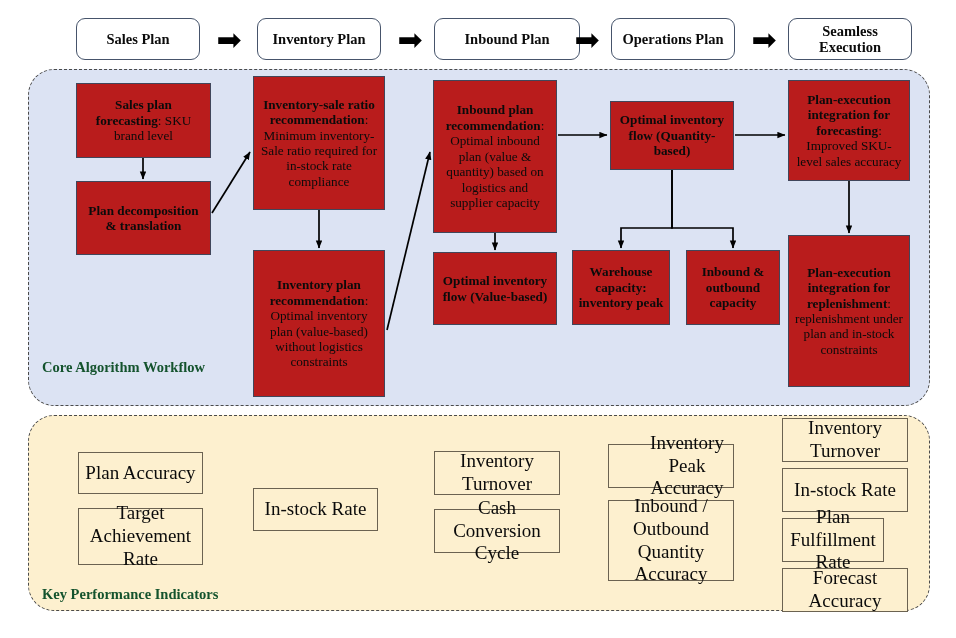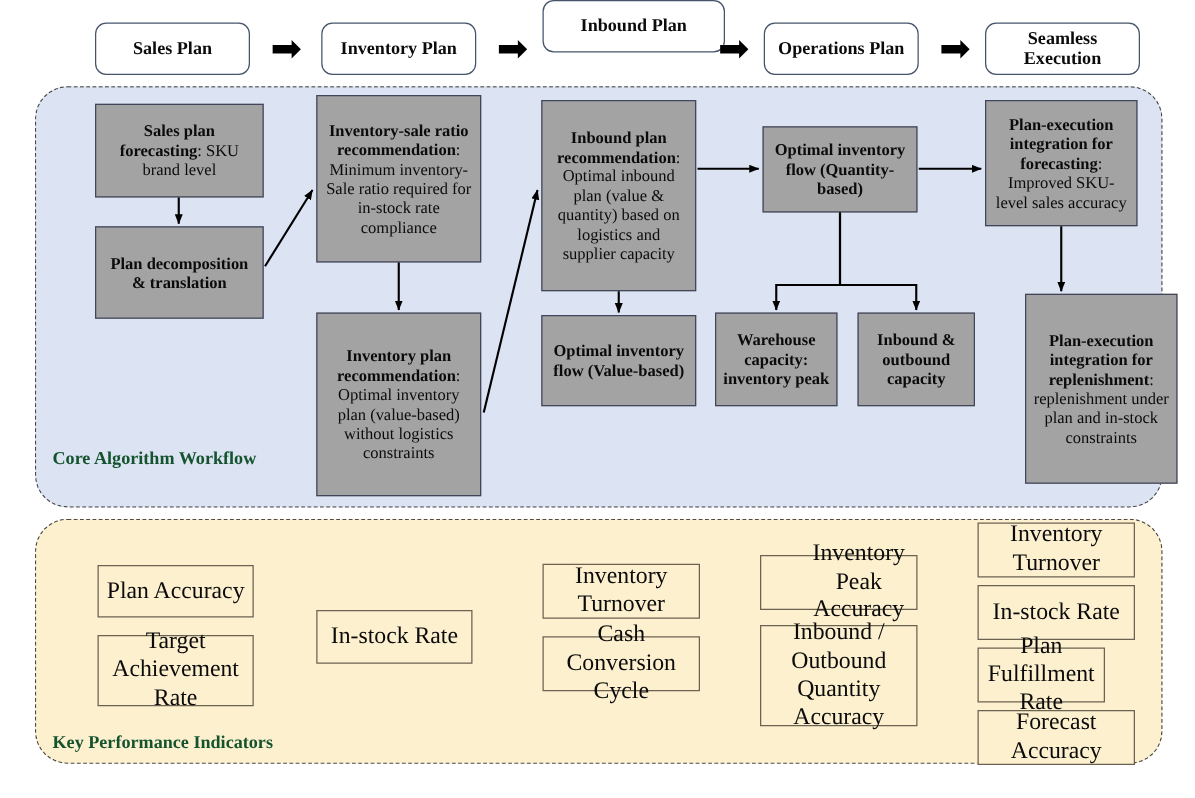--- a/index.html
+++ b/index.html
@@ -31,21 +31,21 @@
   .panel-core{background:#dce3f3;}
   .panel-kpi{background:#fdf0cf;}
   .panel-label{
     position:absolute;font-weight:bold;font-size:14.5px;color:#14532d;
     white-space:nowrap;
   }
 
   
   .node{
     position:absolute;box-sizing:border-box;
-    background:#a3a3a3;border:1.6px solid #41465a;
+    background:#b91c1c;border:1.6px solid #41465a;
     display:flex;align-items:center;justify-content:center;
     text-align:center;font-size:13.2px;line-height:1.17;
     padding:3px 5px;
   }
   .node .t{display:block;}
   .node b{font-weight:bold;}
 
   
   .kpi{
     position:absolute;box-sizing:border-box;
@@ -63,21 +63,21 @@
 
 <div id="stage">
 
   <div class="top-box" style="left:76px;top:18px;width:124px;height:42px;">Sales Plan</div>
   <div class="arrow-glyph" style="left:209px;top:27px;width:40px;height:26px;">➡</div>
 
   <div class="top-box" style="left:257px;top:18px;width:124px;height:42px;">Inventory
 Plan</div>
   <div class="arrow-glyph" style="left:390px;top:27px;width:40px;height:26px;">➡</div>
 
-  <div class="top-box" style="left:434px;top:0;width:146px;height:42px;">Inbound Plan</div>
+  <div class="top-box" style="left:434px;top:18px;width:146px;height:42px;">Inbound Plan</div>
   <div class="arrow-glyph" style="left:567px;top:27px;width:40px;height:26px;">➡</div>
 
   <div class="top-box" style="left:611px;top:18px;width:124px;height:42px;">Operations
 Plan</div>
   <div class="arrow-glyph" style="left:744px;top:27px;width:40px;height:26px;">➡</div>
 
   <div class="top-box" style="left:788px;top:18px;width:124px;height:42px;">Seamless
 Execution</div>
 
   <div class="panel panel-core" style="left:28px;top:69px;width:902px;height:337px;"></div>
@@ -116,21 +116,21 @@
   </div>
 
   <div class="node" style="left:686px;top:250px;width:94px;height:75px;">
     <span class="t"><b>Inbound &amp; outbound capacity</b></span>
   </div>
 
   <div class="node" style="left:788px;top:80px;width:122px;height:101px;">
     <span class="t"><b>Plan-execution integration for forecasting</b><span>: Improved SKU-level sales accuracy</span></span>
   </div>
 
-  <div class="node" style="left:788px;top:235px;width:122px;height:152px;margin-left:32px;">
+  <div class="node" style="left:788px;top:235px;width:122px;height:152px;">
     <span class="t"><b>Plan-execution integration for replenishment</b><span>: replenishment under plan and in-stock constraints</span></span>
   </div>
 
   <svg class="wires">
     <defs>
       <marker id="ah" markerWidth="9" markerHeight="9" refX="7.6" refY="3.2" orient="auto" markerUnits="userSpaceOnUse">
         <path d="M0,0 L8,3.2 L0,6.4 Z" fill="#000"></path>
       </marker>
     </defs>
     <g stroke="#000" stroke-width="1.7" fill="none" marker-end="url(#ah)">

